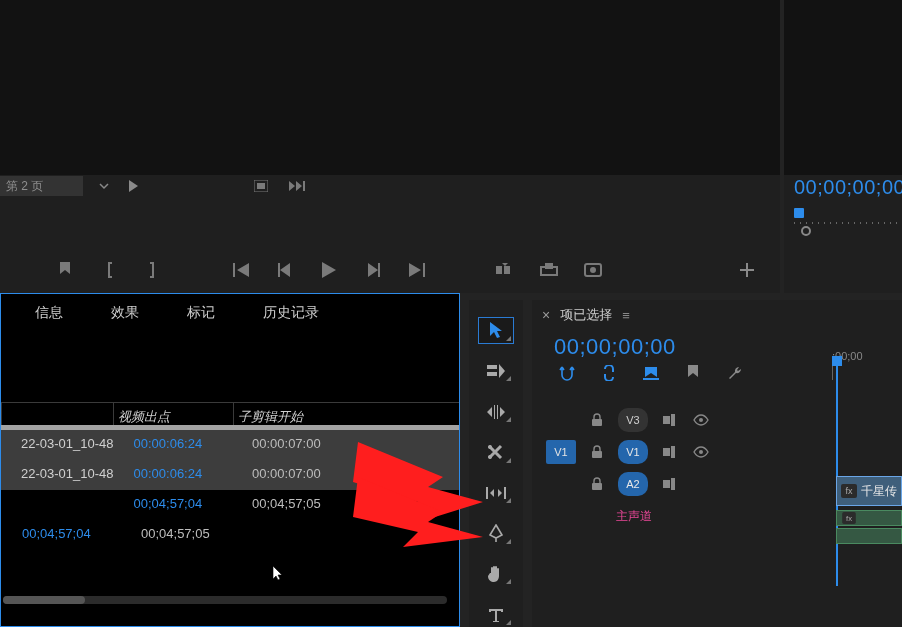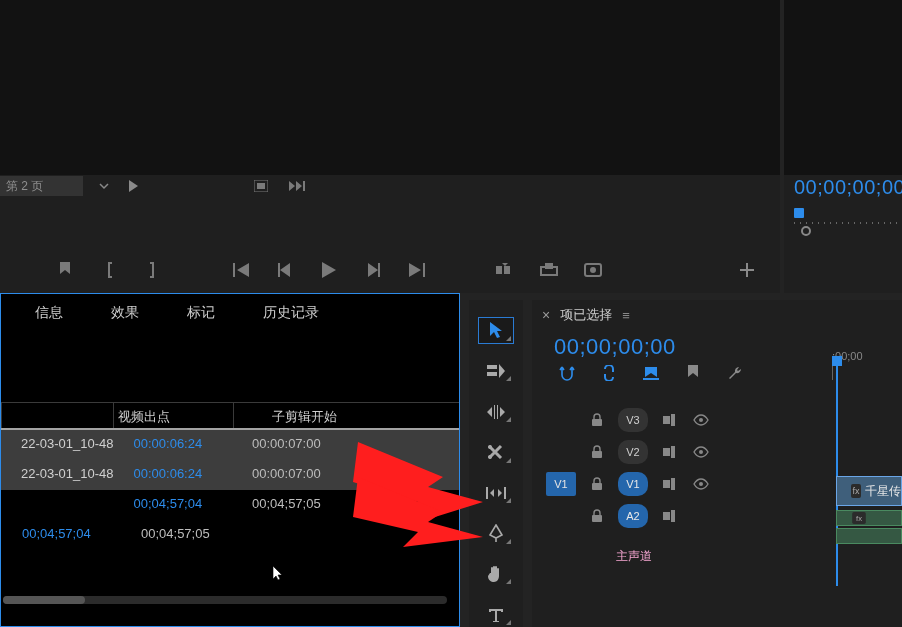--- a/index.html
+++ b/index.html
@@ -30,33 +30,33 @@
   svg { display:block; }
 
   
   .proj { position:absolute; left:0; top:293px; width:460px; height:334px; background:#000000; border:1px solid #2d8ceb; }
   .proj .tabs { position:absolute; left:0; top:0; width:100%; height:38px; display:flex; align-items:center; gap:48px; padding-left:34px; font-size:14px; color:#cfcfcf;}
   .proj .tabs div { cursor:default; }
   .proj .searchrow { position:absolute; left:0; top:70px; width:100%; height:26px; display:flex; align-items:center; }
   .proj .searchrow .field { width:38px; height:26px; border-bottom:1px solid #555; margin-left:0;}
   .proj .searchrow .folder { margin-left:48px; }
   .proj .searchrow .stat { position:absolute; right:14px; font-size:14px; color:#cfcfcf;}
-  .proj .thead { position:absolute; left:0; top:108px; width:100%; height:28px; display:flex; border-top:1px solid #3a3a3a; border-bottom:2px solid #a3a3a3; }
+  .proj .thead { position:absolute; left:0; top:108px; width:100%; height:28px; display:flex; border-top:1px solid #3a3a3a; border-bottom:5px solid #a3a3a3;font-style:italic; }
   .proj .thead .th { font-size:13px; color:#cfcfcf; padding:5px 4px; border-left:1px solid #3a3a3a; white-space:nowrap; overflow:hidden;}
   .proj .tbody { position:absolute; left:0; top:136px; width:100%; }
   .proj .tr { height:30px; display:flex; font-size:13px; }
   .proj .tr.sel { background:#3d3d3d; }
   .proj .td { padding:6px 20px; white-space:nowrap; overflow:hidden; }
   .proj .td.tc-blue { color:#2d8ceb; }
   .proj .td.tc-dim  { color:#bdbdbd; }
   .proj .td.tc-name { color:#d0d0d0; }
   .c0 { width:112px; }
   .c1 { width:120px; border-left:1px solid transparent;}
   .c2 { width:120px; }
-  .c3 { width:108px;text-align:right; }
+  .c3 { width:108px; }
   .proj .thead .c1, .proj .thead .c2, .proj .thead .c3 { border-left:1px solid #3a3a3a; }
   .proj .sb-track { position:absolute; left:2px; bottom:22px; width:444px; height:8px; background:#2b2b2b; border-radius:4px;}
   .proj .sb-thumb { position:absolute; left:2px; bottom:22px; width:82px; height:8px; background:#555; border-radius:4px;}
 
   
   .tools { position:absolute; left:469px; top:300px; width:54px; height:327px; background:#1f1f1f; display:flex; flex-direction:column; align-items:center; padding-top:18px; gap:16px;}
   .tool { width:34px; height:30px; display:flex; align-items:center; justify-content:center; position:relative;}
   .tool.sel { background:#1a1a1a; outline:1px solid #2a7bd4; }
   .tool .corner { position:absolute; right:2px; bottom:2px; width:0;height:0;border-left:5px solid transparent;border-bottom:5px solid #777;}
 
@@ -75,24 +75,24 @@
 
   .tracks { position:absolute; left:14px; top:104px; right:0; }
   .trk { display:flex; align-items:center; height:32px; gap:10px; }
   .trk .btn-v1 { width:30px; height:24px; background:#2466ac; color:#e4e4e4; font-size:11px; display:flex; align-items:center; justify-content:center; border-radius:2px;}
   .trk .spacer { width:30px; }
   .trk .lock { width:22px; display:flex; justify-content:center; }
   .trk .lbl { width:30px; height:24px; font-size:11px; color:#cfcfcf; display:flex; align-items:center; justify-content:center; background:#333; border-radius:10px;}
   .trk .lbl.hi { background:#2466ac; color:#e8e8e8;}
   .trk .toggle { width:22px; display:flex; justify-content:center;}
   .trk .mletter { width:22px; text-align:center; font-size:12px; color:#bdbdbd;}
-  .master { font-size:12px; color:#f9a8d4; padding-left:70px; margin-top:16px;}
+  .master { font-size:12px; color:#ec4899; padding-left:70px; margin-top:8px;}
 
   .clips { position:absolute; left:300px; top:104px; right:0; }
-  .clip { position:absolute; height:30px; border:1px solid #6aa6e8; background:#3f5f7b; display:flex; align-items:center; gap:4px; padding-left:14px; overflow:hidden;}
+  .clip { position:absolute; height:30px; border:1px solid #6aa6e8; background:#3f5f7b; display:flex; align-items:center; gap:4px; padding-left:4px; overflow:hidden;}
   .clip .fx { width:16px;height:14px;background:#2b2b2b;border-radius:2px;font-size:9px;color:#aaa;display:flex;align-items:center;justify-content:center;}
   .clip span { font-size:12px; color:#e8e8e8; white-space:nowrap;}
   .clip.audio { background:#355843; border-color:#4a8a60; height:16px;}
   .clip.audio .fx { transform:scale(0.85);}
 
   
   .arrows { position:absolute; left:348px; top:432px; width:160px; height:120px; pointer-events:none; z-index:50;}
 
   
   .cursor { position:absolute; left:272px; top:565px; width:16px; height:16px; z-index:40; pointer-events:none;}
@@ -374,42 +374,20 @@
           </svg>
         </span>
       <span class="toggle">
           <svg width="16" height="12" viewBox="0 0 16 12">
             <path d="M8 1C4 1 1 6 1 6s3 5 7 5 7-5 7-5-3-5-7-5z" fill="none" stroke="#888" stroke-width="1.4"></path>
             <circle cx="8" cy="6" r="2" fill="#888"></circle>
           </svg>
         </span>
     </div>
     <div class="trk">
-      <span class="spacer"></span>
-      <span class="lock">
-          <svg width="12" height="14" viewBox="0 0 12 14">
-            <rect x="1" y="6" width="10" height="7" rx="1" fill="#888"></rect>
-            <path d="M3 6V4a3 3 0 016 0v2" stroke="#888" fill="none" stroke-width="1.4"></path>
-          </svg>
-        </span>
-      <span class="lbl">V2</span>
-      <span class="toggle">
-          <svg width="14" height="12" viewBox="0 0 14 12">
-            <rect x="1" y="2" width="7" height="8" fill="#888"></rect>
-            <rect x="9" y="0" width="4" height="12" fill="#888"></rect>
-          </svg>
-        </span>
-      <span class="toggle">
-          <svg width="16" height="12" viewBox="0 0 16 12">
-            <path d="M8 1C4 1 1 6 1 6s3 5 7 5 7-5 7-5-3-5-7-5z" fill="none" stroke="#888" stroke-width="1.4"></path>
-            <circle cx="8" cy="6" r="2" fill="#888"></circle>
-          </svg>
-        </span>
-    </div>
-    <div class="trk">
       <span class="btn-v1">V1</span>
       <span class="lock">
           <svg width="12" height="14" viewBox="0 0 12 14">
             <rect x="1" y="6" width="10" height="7" rx="1" fill="#888"></rect>
             <path d="M3 6V4a3 3 0 016 0v2" stroke="#888" fill="none" stroke-width="1.4"></path>
           </svg>
         </span>
       <span class="lbl hi">V1</span>
       <span class="toggle">
           <svg width="14" height="12" viewBox="0 0 14 12">

